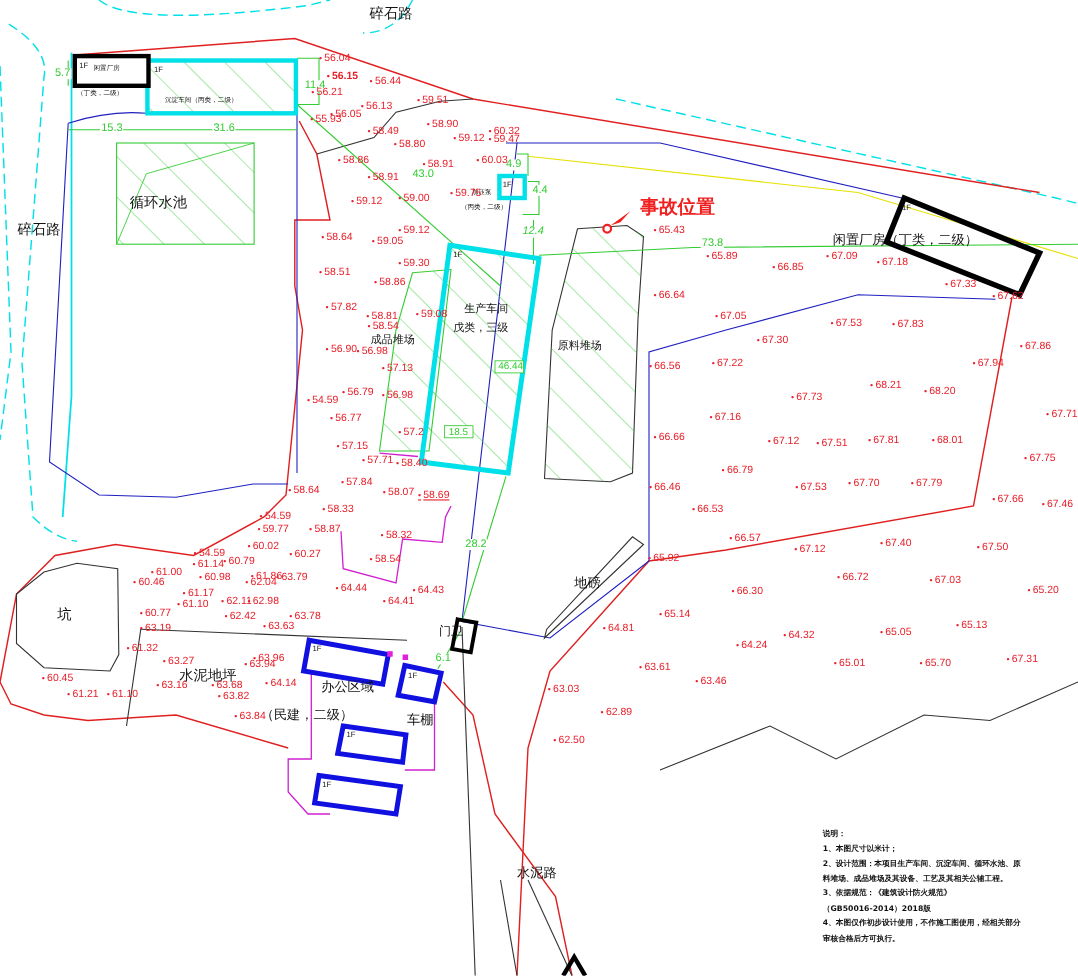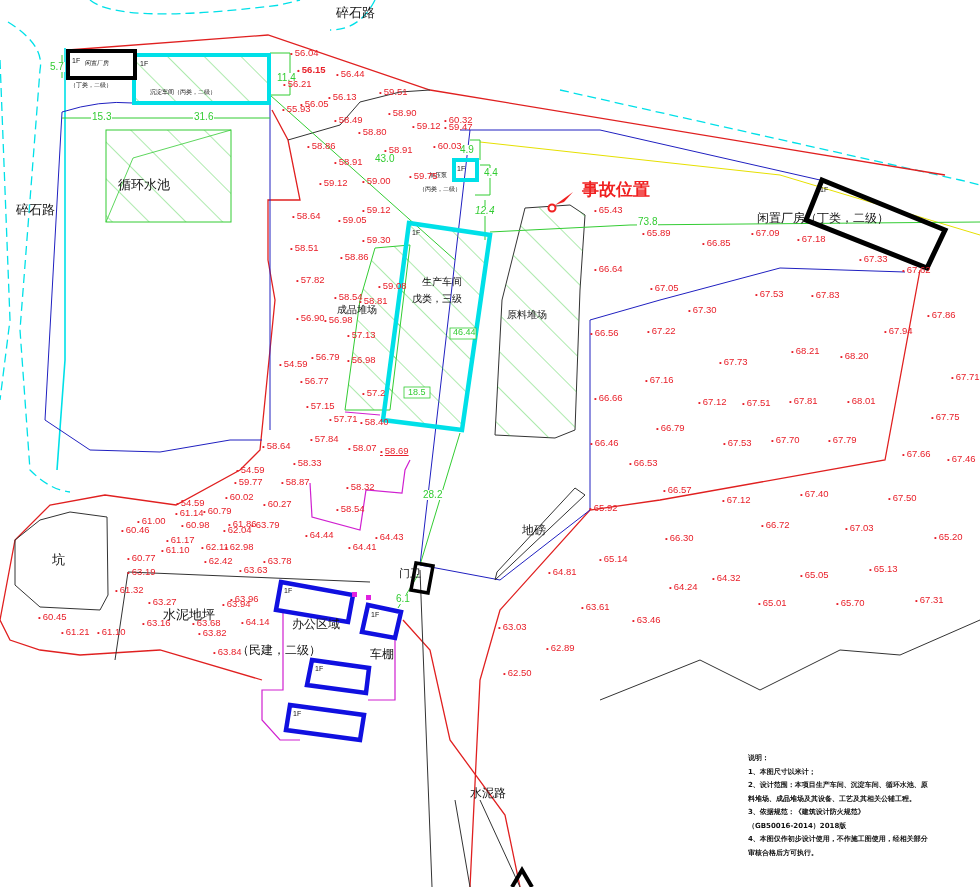--- a/index.html
+++ b/index.html
@@ -204,21 +204,21 @@
     <div class="elev" style="left: 409px; top: 171px;">59.75</div>
     <div class="elev" style="left: 319px; top: 178px;">59.12</div>
     <div class="elev" style="left: 362px; top: 176px;">59.00</div>
     <div class="elev" style="left: 362px; top: 205px;">59.12</div>
     <div class="elev" style="left: 292px; top: 211px;">58.64</div>
     <div class="elev" style="left: 338px; top: 215px;">59.05</div>
     <div class="elev" style="left: 362px; top: 235px;">59.30</div>
     <div class="elev" style="left: 290px; top: 243px;">58.51</div>
     <div class="elev" style="left: 340px; top: 252px;">58.86</div>
     <div class="elev" style="left: 296px; top: 275px;">57.82</div>
-    <div class="elev" style="left: 359px; top: 283px; margin-top: 13px;">58.81</div>
+    <div class="elev" style="left: 333px; top: 283px;">58.81</div>
     <div class="elev" style="left: 378px; top: 281px;">59.08</div>
     <div class="elev" style="left: 334px; top: 292px;">58.54</div>
     <div class="elev" style="left: 296px; top: 313px;">56.90</div>
     <div class="elev" style="left: 324px; top: 315px;">56.98</div>
     <div class="elev" style="left: 347px; top: 330px;">57.13</div>
     <div class="elev" style="left: 311px; top: 352px;">56.79</div>
     <div class="elev" style="left: 347px; top: 355px;">56.98</div>
     <div class="elev" style="left: 279px; top: 359px;">54.59</div>
     <div class="elev" style="left: 300px; top: 376px;">56.77</div>
     <div class="elev" style="left: 362px; top: 388px;">57.2</div>

